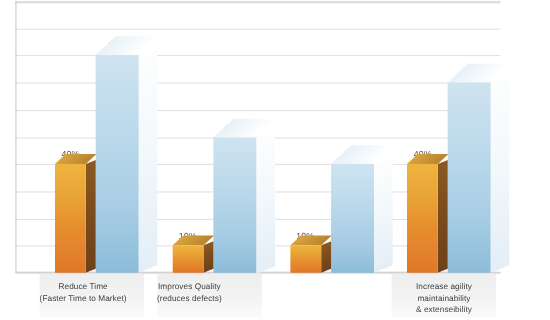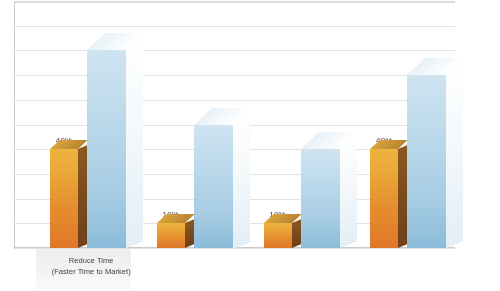--- a/index.html
+++ b/index.html
@@ -145,21 +145,21 @@
     width: 441px;
     height: 42px;
   }
   .cat-label-box {
     position: absolute;
     top: 0;
     height: 40px;
     background: linear-gradient(to bottom, #eeeeee 0%, #f3f3f3 55%, #fbfbfb 100%);
     display: flex;
     align-items: flex-start;
-    justify-content: flex-end;
+    justify-content: flex-start;
     padding-top: 7px;
     box-sizing: border-box;
   }
   .cat-label-text {
     font-size: 7.5px;
     color: #3f3f3f;
     text-align: center;
     line-height: 10.5px;
     white-space: pre-line;
     letter-spacing: 0.05px;
@@ -239,15 +239,23 @@
   </div>
 
   <div id="y-axis-line"></div>
   <div id="x-axis-line"></div>
 
   <div id="category-axis">
       <div class="cat-label-box" style="left: 22px; width: 94.75px;">
         <div class="cat-label-text">Reduce Time
 (Faster Time to Market)</div>
       </div>
+      <div class="cat-label-box" style="left: 128.75px; width: 94.75px;">
+        <div class="cat-label-text">Improves Quality
+(reduces defects)</div>
+      </div>
+      <div class="cat-label-box" style="left: 342.25px; width: 94.75px;">
+        <div class="cat-label-text">Increase agility maintainability
+&amp; extenseibility</div>
+      </div>
     </div>
 
 </div>
 
 </body></html>

